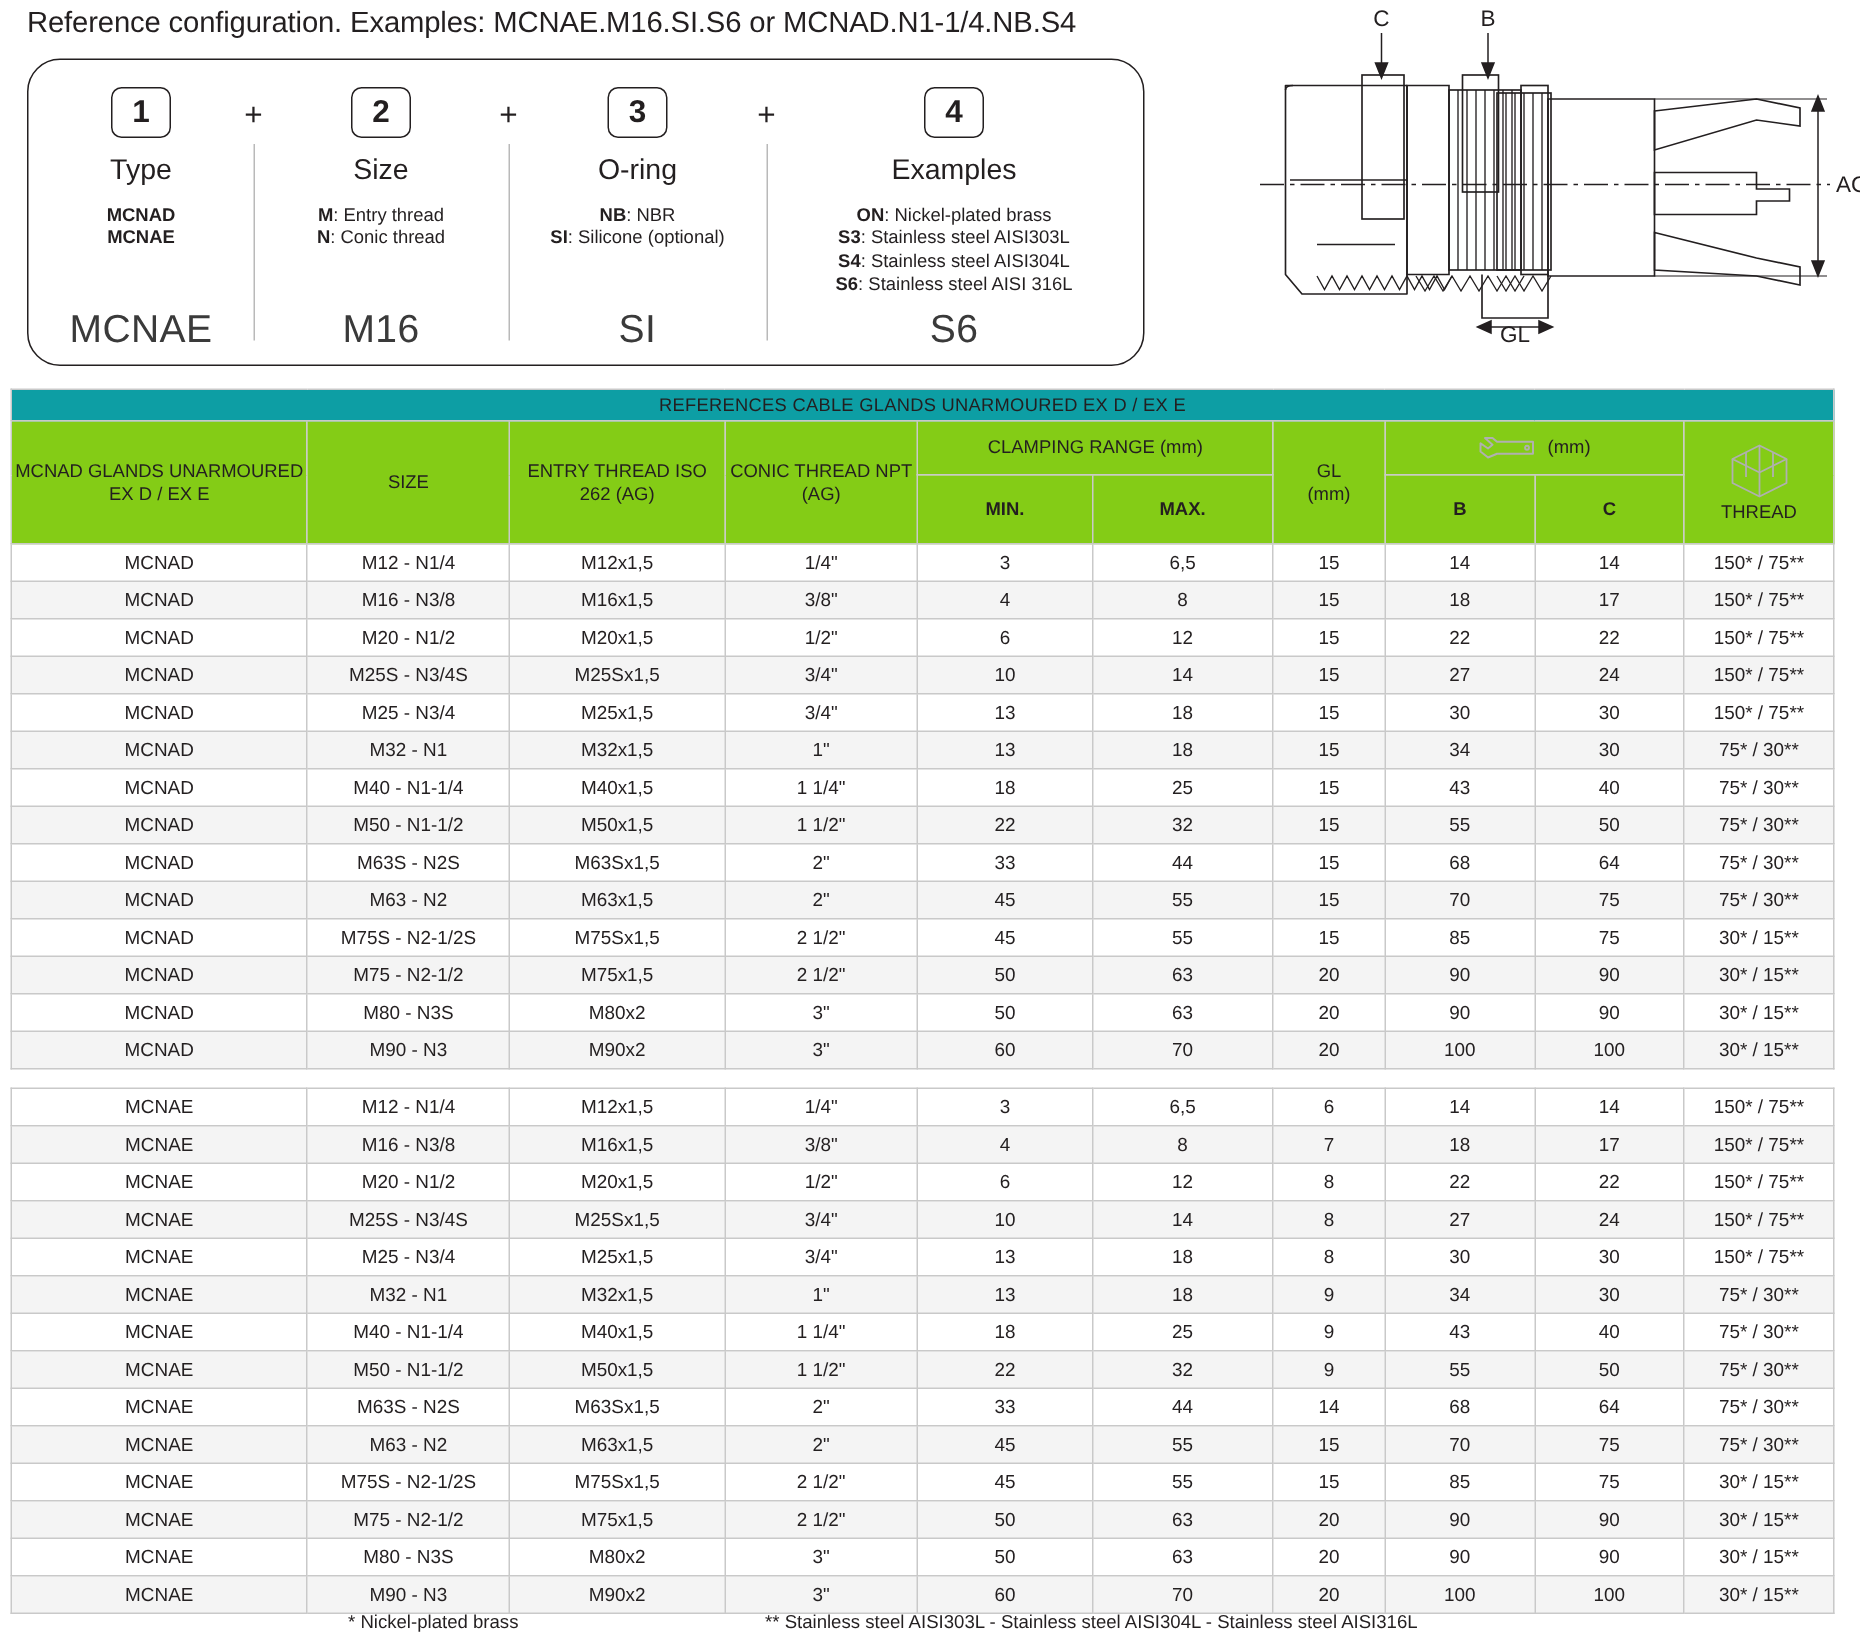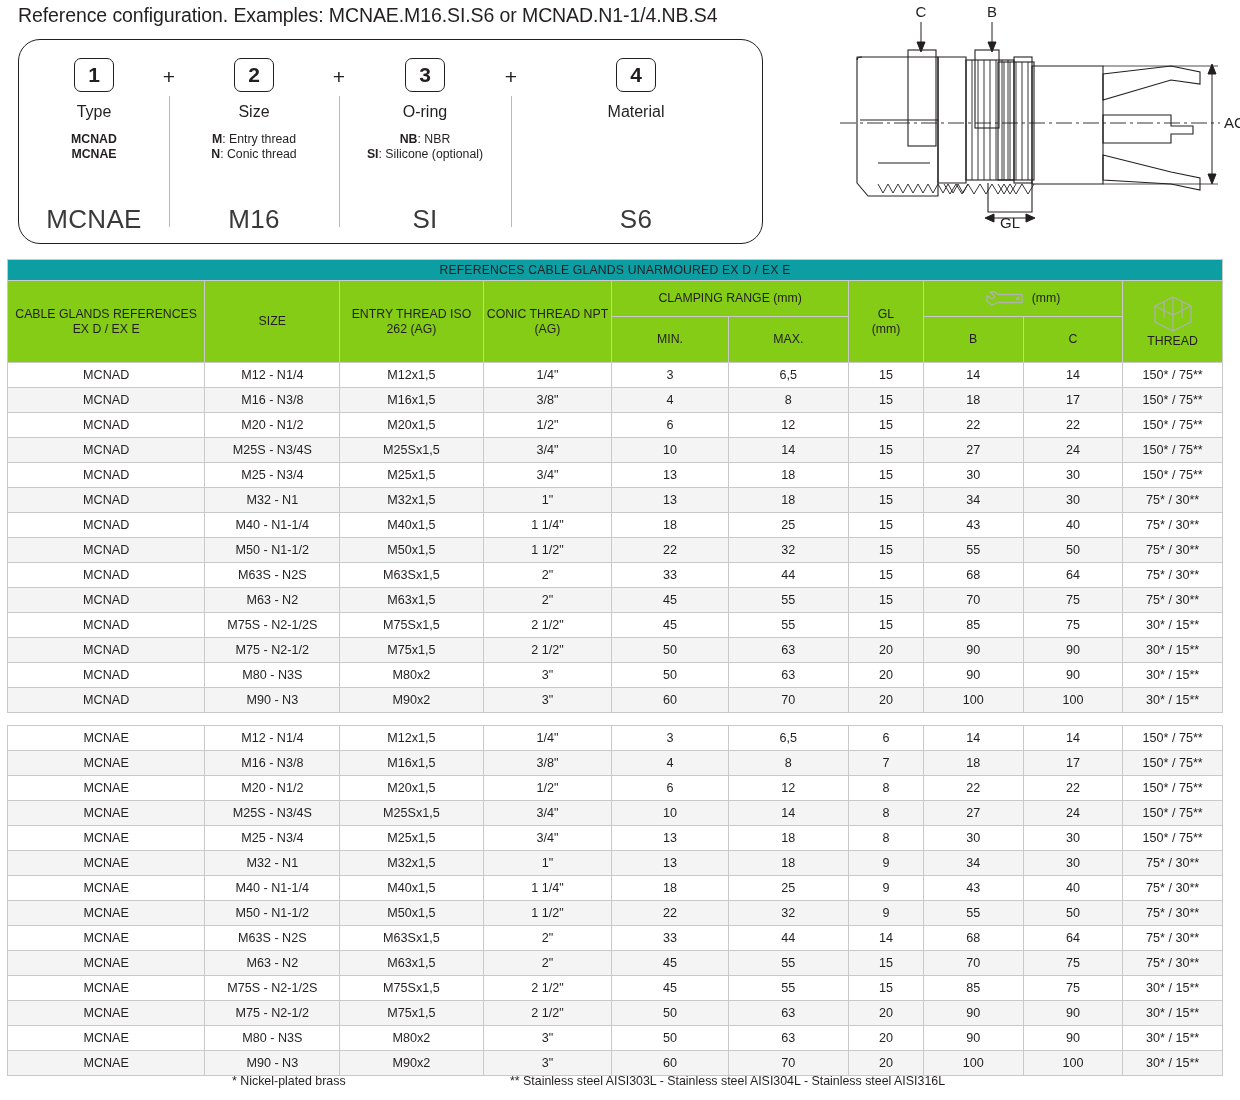--- a/index.html
+++ b/index.html
@@ -72,21 +72,21 @@
     margin-top: 18px;
     width: 40px; height: 34px;
     border: 1.5px solid #231f20;
     border-radius: 7px;
     display: flex; align-items: center; justify-content: center;
     font-size: 21px; font-weight: 700;
     letter-spacing: 0;
   }
   .col-head {
     margin-top: 11px;
-    font-size: 16px;
+    font-size: 19px;
     color: #231f20;
   }
   .col-body {
     margin-top: 11px;
     font-size: 12.3px;
     line-height: 15.4px;
     text-align: center;
     color: #231f20;
   }
   .col-body b { font-weight: 700; }
@@ -134,21 +134,21 @@
   }
   thead.hdr th {
     background: #84cc16;
     font-size: 12.3px;
     font-weight: 400;
     line-height: 15px;
     padding: 3px 2px;
   }
   thead.hdr th.tall { height: 82px; }
   thead.hdr th.grp  { height: 36px; }
-  thead.hdr th.sub  { height: 46px; }
+  thead.hdr th.sub  { height: 46px; font-weight: bold; }
   tbody.data td {
     font-size: 12.6px;
     height: 25px;
     padding: 0 2px;
     background: #ffffff;
   }
   tbody.data tr:nth-child(even) td { background: #f4f4f4; }
   tr.gap td {
     border: none;
     background: #ffffff !important;
@@ -222,21 +222,27 @@
         <div class="col-example">SI</div>
       </div>
 
       <div class="plus">
           <span>+</span>
         </div>
 
       <div class="config-col c4">
         <div class="vsep" style="left:0"></div>
         <div class="numbox">4</div>
-        <div class="col-head">Material</div>
+        <div class="col-head">Examples</div>
+        <div class="col-body">
+          <span><b>ON</b>: Nickel-plated brass</span><br>
+          <span><b>S3</b>: Stainless steel AISI303L</span><br>
+          <span><b>S4</b>: Stainless steel AISI304L</span><br>
+          <span><b>S6</b>: Stainless steel AISI 316L</span>
+        </div>
         <div class="col-example">S6</div>
       </div>
 
     </div>
   </div>
 
   <div class="drawing">
     <svg width="420" height="250" viewBox="0 0 420 250">
       <g fill="none" stroke="#231f20" stroke-width="1.1">
 
@@ -335,21 +341,21 @@
 
       <thead>
         <tr class="banner">
           <td colspan="10">REFERENCES CABLE GLANDS UNARMOURED EX D / EX E</td>
         </tr>
       </thead>
 
       <thead class="hdr">
         <tr>
           <th class="tall" rowspan="2">
-            <span>CABLE GLANDS REFERENCES EX D / EX E</span>
+            <span>MCNAD GLANDS UNARMOURED EX D / EX E</span>
           </th>
           <th class="tall" rowspan="2">SIZE</th>
           <th class="tall" rowspan="2">ENTRY THREAD ISO 262 (AG)</th>
           <th class="tall" rowspan="2">CONIC THREAD NPT (AG)</th>
           <th class="grp" colspan="2">CLAMPING RANGE (mm)</th>
           <th class="tall" rowspan="2">
             <div>GL</div>
             <div class="unit">(mm)</div>
           </th>
           <th class="grp" colspan="2">

